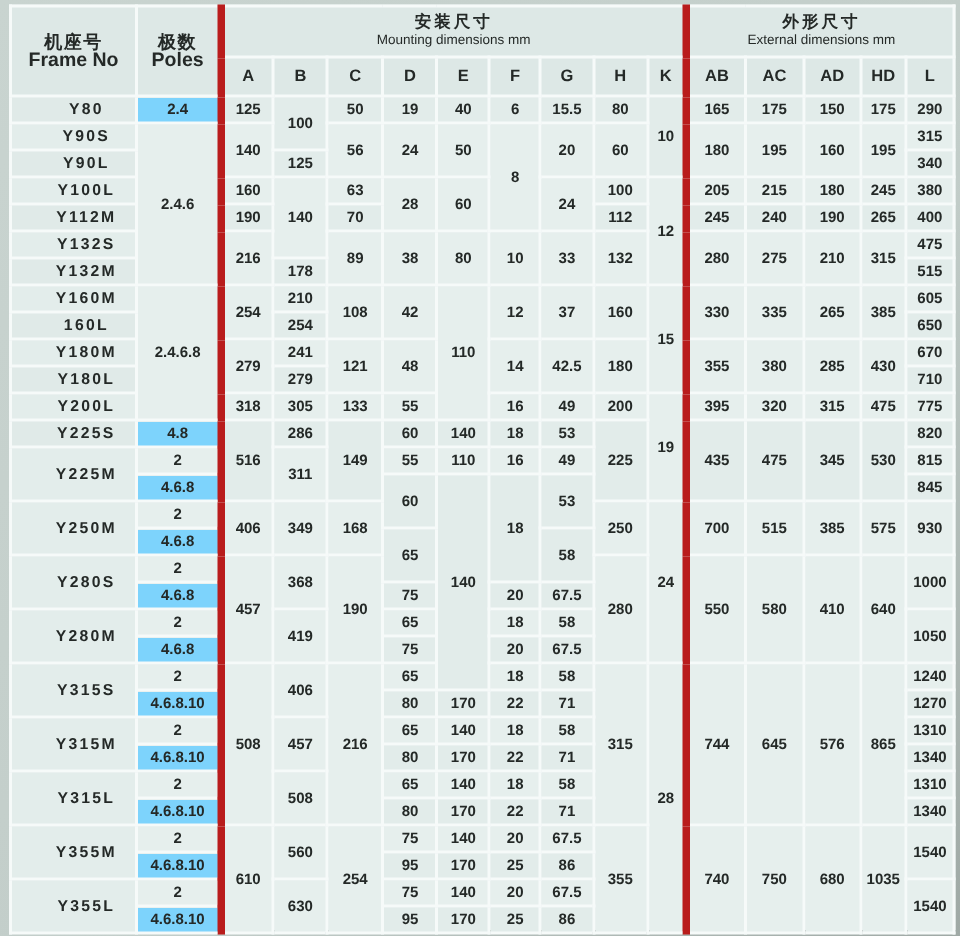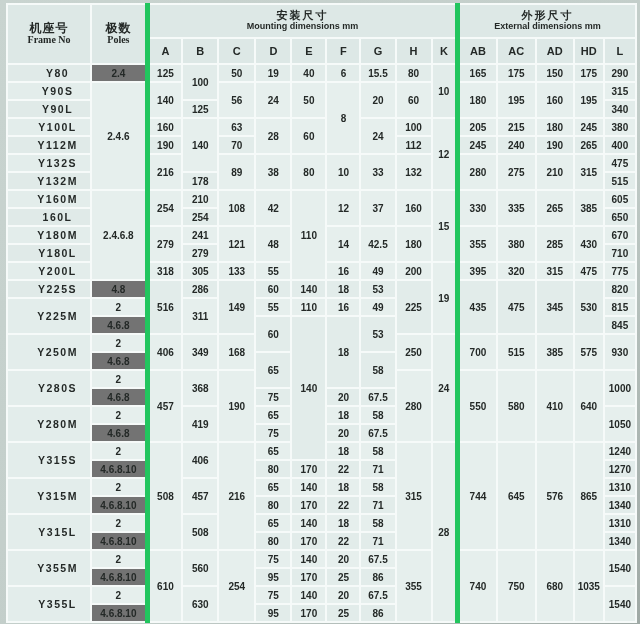--- a/index.html
+++ b/index.html
@@ -24,27 +24,27 @@
     border:2px solid #f6faf9;
     background:#e2ecea;
     padding:0;margin:0;
     text-align:center;vertical-align:middle;
     font-weight:bold;color:#242927;
     font-size:10px;line-height:11px;
     overflow:hidden;white-space:nowrap;
   }
   thead th{background:#dde8e6;}
   .grp .zh{font-size:11px;letter-spacing:2px;}
-  .grp .en{font-size:9px;font-weight:bold;letter-spacing:0;}
+  .grp .en{font-size:9px;font-weight:normal;letter-spacing:0;}
   .hdr2 .zh{font-size:12px;letter-spacing:1px;}
-  .hdr2 .en{font-size:10px;font-family:Liberation Serif, serif;}
+  .hdr2 .en{font-size:13px;}
   .letter{font-size:11px;}
-  .sepL{border-left:5px solid #22c55e;}
+  .sepL{border-left:5px solid #b91c1c;}
   td.frame{letter-spacing:1.5px;font-size:10.5px;background:#e0eae8;padding-left:17px;}
-  td.poles{background:#737373;}
+  td.poles{background:#7dd3fc;}
   tbody tr:nth-child(even) td{background:#e6efed;}
   tbody tr:nth-child(even) td.frame{background:#e3edeb;}
   tbody tr{height:18px;}
   tr.hrow1{height:34px;}
   tr.hrow2{height:26px;}
 </style>
 </head>
 <body>
 
 <div class="scan">

